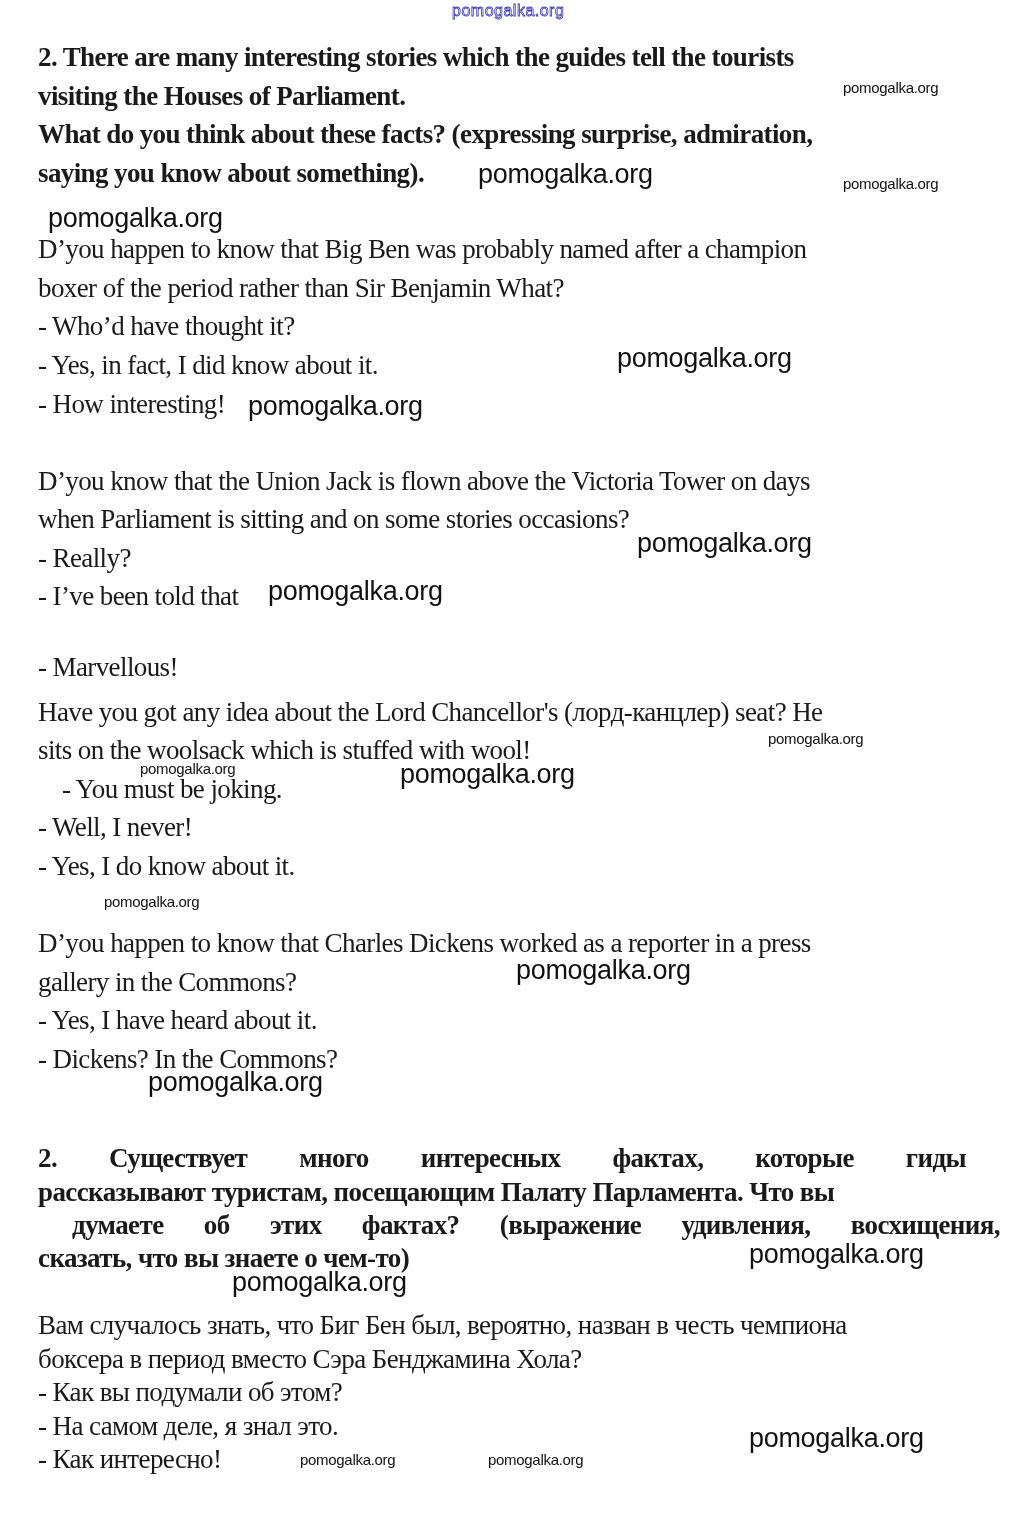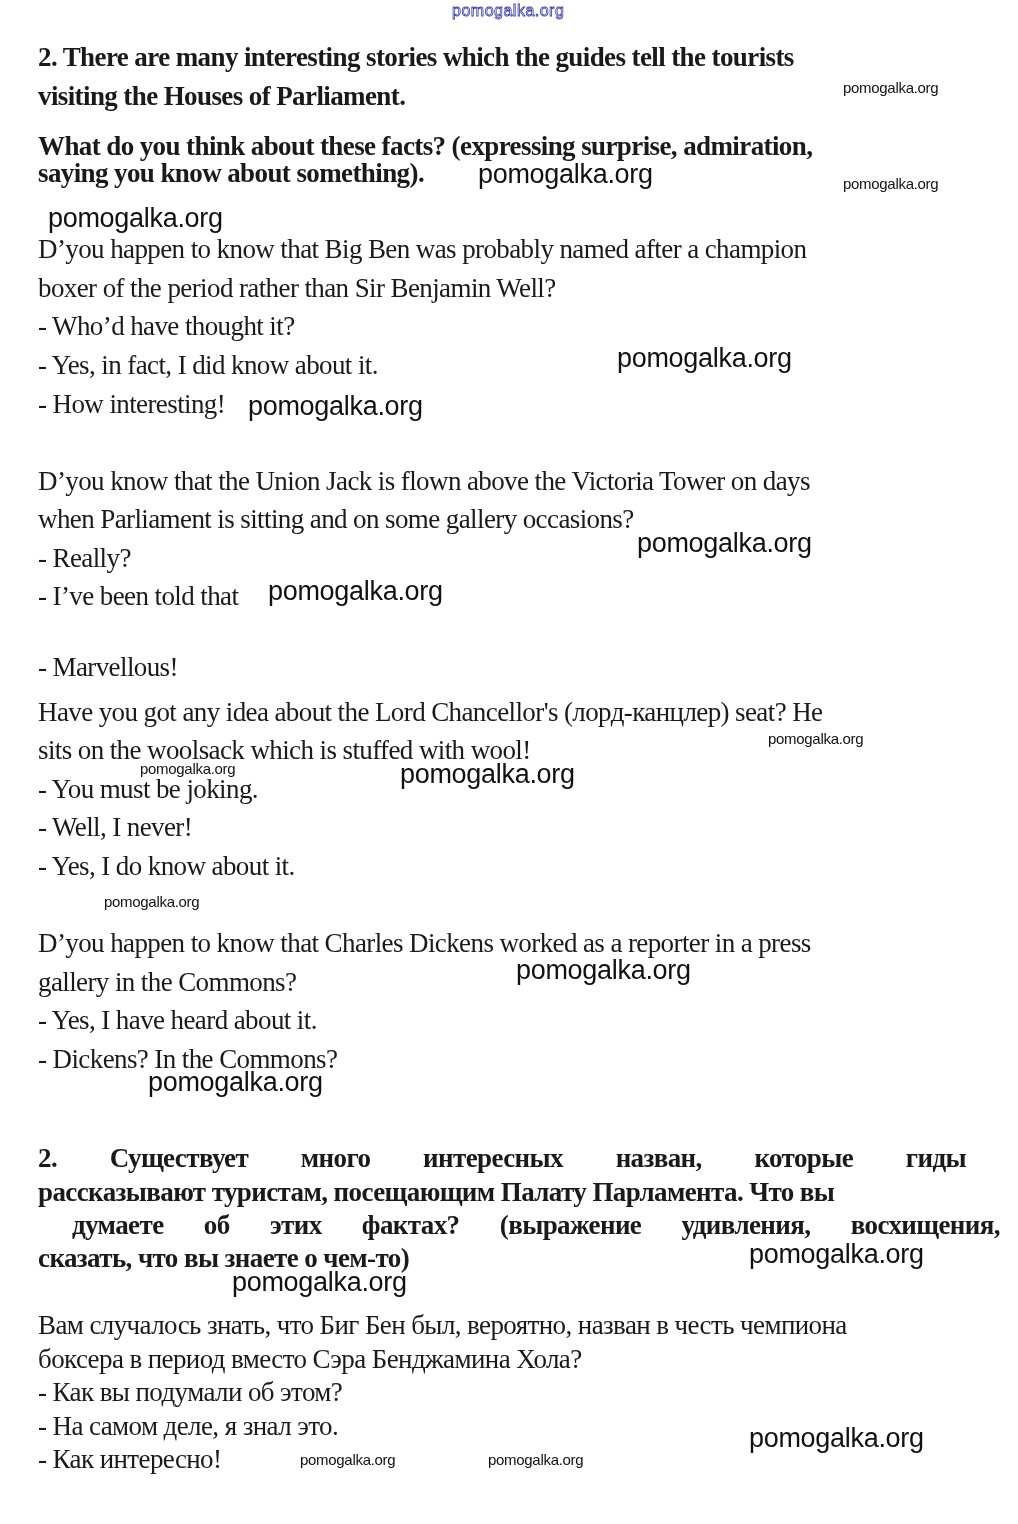--- a/index.html
+++ b/index.html
@@ -31,62 +31,62 @@
     }
   </style>
 </head>
 <body>
 
 <div class="wm-top">pomogalka.org</div>
 
 <div>
   <div class="line bold" style="top:41px;text-align:right;">2. There are many interesting stories which the guides tell the tourists</div>
   <div class="line bold" style="top:80px;">visiting the Houses of Parliament.</div>
-  <div class="line bold" style="top:118px;margin-top:12px;">What do you think about these facts? (expressing surprise, admiration,</div>
+  <div class="line bold" style="top:118px;">What do you think about these facts? (expressing surprise, admiration,</div>
   <div class="line bold" style="top:157px;text-align:center;">saying you know about something).</div>
 </div>
 
 <div>
   <div class="line" style="top:233px;">D’you happen to know that Big Ben was probably named after a champion</div>
-  <div class="line" style="top:272px;">boxer of the period rather than Sir Benjamin Well?</div>
+  <div class="line" style="top:272px;">boxer of the period rather than Sir Benjamin What?</div>
   <div class="line" style="top:310px;">- Who’d have thought it?</div>
   <div class="line" style="top:349px;">- Yes, in fact, I did know about it.</div>
   <div class="line" style="top:388px;">- How interesting!</div>
 </div>
 
 <div>
   <div class="line" style="top:465px;">D’you know that the Union Jack is flown above the Victoria Tower on days</div>
-  <div class="line" style="top:503px;">when Parliament is sitting and on some gallery occasions?</div>
+  <div class="line" style="top:503px;">when Parliament is sitting and on some stories occasions?</div>
   <div class="line" style="top:542px;">- Really?</div>
   <div class="line" style="top:580px;">- I’ve been told that</div>
   <div class="line" style="top:651px;">- Marvellous!</div>
 </div>
 
 <div>
   <div class="line" style="top:696px;">Have you got any idea about the Lord Chancellor's (лорд-канцлер) seat? He</div>
   <div class="line" style="top:734px;">sits on the woolsack which is stuffed with wool!</div>
-  <div class="line" style="top:773px;">- You must be joking.</div>
+  <div class="line" style="top:773px;margin-left:24px;">- You must be joking.</div>
   <div class="line" style="top:811px;">- Well, I never!</div>
   <div class="line" style="top:850px;">- Yes, I do know about it.</div>
 </div>
 
 <div>
   <div class="line" style="top:927px;">D’you happen to know that Charles Dickens worked as a reporter in a press</div>
   <div class="line" style="top:966px;">gallery in the Commons?</div>
   <div class="line" style="top:1004px;">- Yes, I have heard about it.</div>
   <div class="line" style="top:1043px;">- Dickens? In the Commons?</div>
 </div>
 
 <div>
   <div class="justify-line" style="top:1142px;">
     <span>2.</span>
     <span>Существует</span>
     <span>много</span>
     <span>интересных</span>
-    <span>назван,</span>
+    <span>фактах,</span>
     <span>которые</span>
     <span>гиды</span>
   </div>
   <div class="line bold" style="top:1176px;">рассказывают туристам, посещающим Палату Парламента. Что вы</div>
   <div class="justify-line" style="top:1209px;margin-left:34px;">
     <span>думаете</span>
     <span>об</span>
     <span>этих</span>
     <span>фактах?</span>
     <span>(выражение</span>

